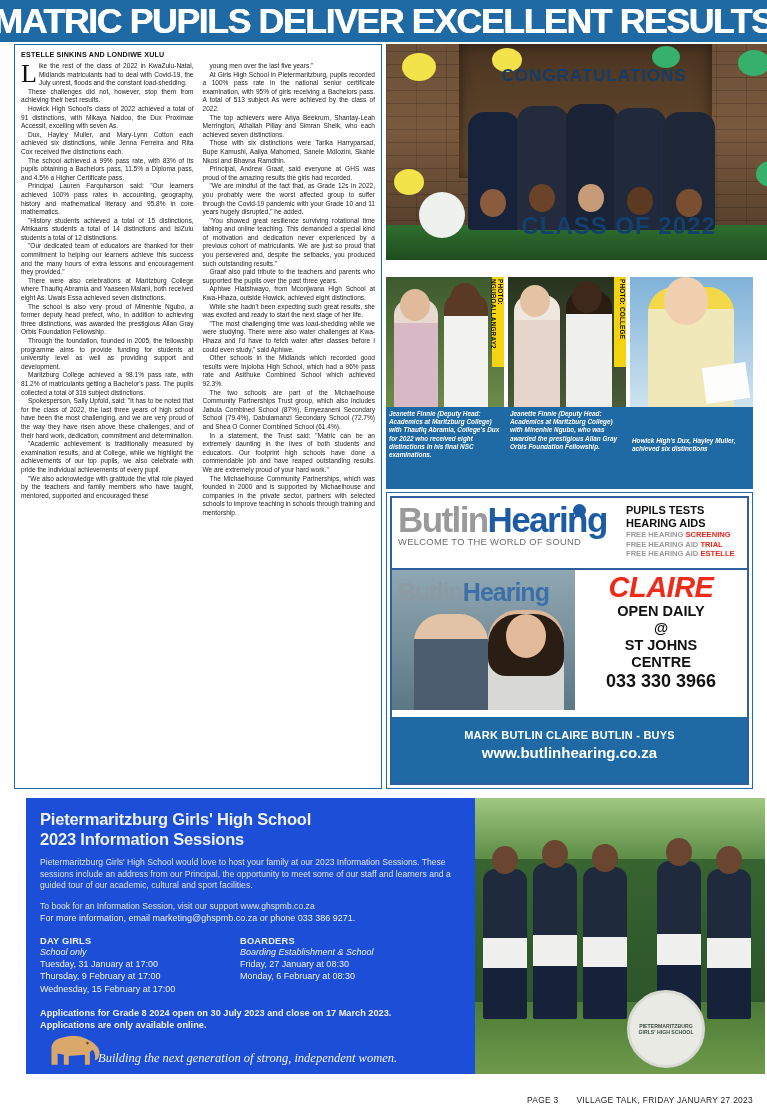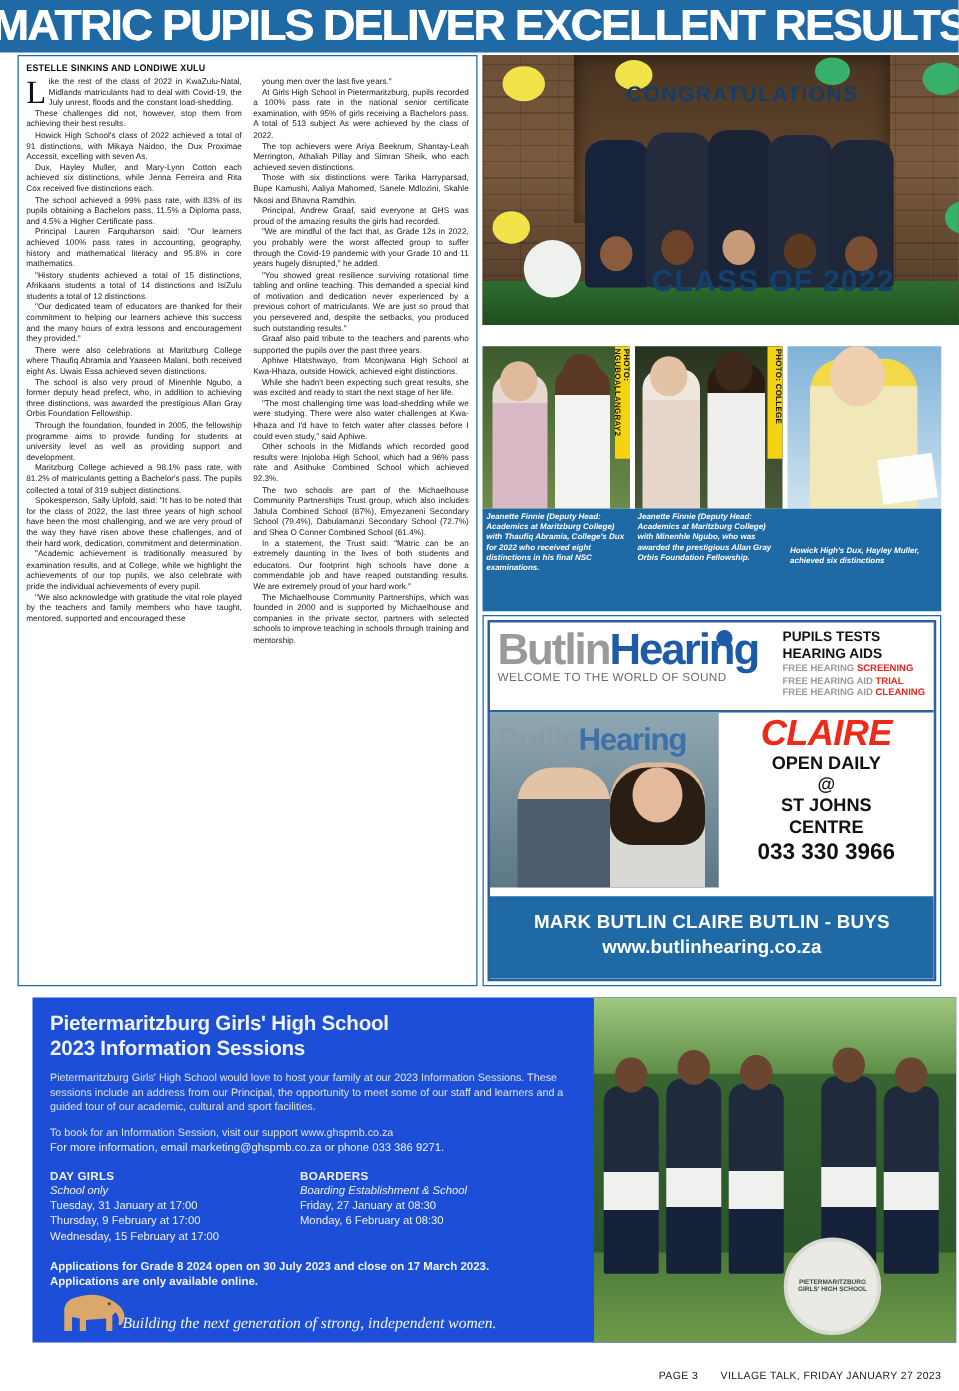--- a/index.html
+++ b/index.html
@@ -172,21 +172,21 @@
                     background:#2a1d14; border-radius: 30px 30px 18px 18px; }
   .bh-photo .face2 { position:absolute; left:114px; bottom:52px; width:40px; height:44px;
                     background:#e3bb9c; border-radius:50%; }
   .bh-right { flex:1; text-align:center; padding-top: 2px; }
   .bh-claire { font-size: 29px; font-weight:700; font-style:italic; color:#ee2a1b;
                letter-spacing:-0.5px; line-height:31px; }
   .bh-line { font-size: 14.5px; font-weight:700; color:#111; line-height:17px; }
   .bh-phone { font-size: 18px; font-weight:700; color:#111; line-height:20px; }
   .bh-foot { position:absolute; left:0; bottom:0; width:100%; height: 66px;
              background:#1f6aa5; color:#fff; text-align:center; padding-top: 12px; }
-  .bh-foot .l1 { font-size: 15px; font-weight:700; letter-spacing: .2px; }
+  .bh-foot .l1 { font-size: 11px; font-weight:700; letter-spacing: .2px; }
   .bh-foot .l2 { font-size: 15px; font-weight:700; margin-top: 3px; }
 
   
   .ghs {
     position: absolute; left: 26px; top: 798px; width: 739px; height: 276px;
     background: #1d4ed8; overflow:hidden;
   }
   .ghs-text { position:absolute; left: 14px; top: 12px; width: 430px; color:#eef2ef; }
   .ghs-h { font-size: 16.5px; font-weight:700; line-height: 19.5px; letter-spacing:-0.2px; }
   .ghs-p { font-size: 8.6px; line-height: 11.6px; margin-top: 8px; color:#dde5e0; }
@@ -335,21 +335,21 @@
         <div class="bh-logo">
           <div class="bh-word"><span class="bh-butlin">Butlin</span><span class="bh-hearing">Hearing</span></div>
           <div class="bh-dot"></div>
           <div class="bh-tag">WELCOME TO THE WORLD OF SOUND</div>
         </div>
         <div class="bh-serv">
           <div class="big">PUPILS TESTS</div>
           <div class="big">HEARING AIDS</div>
           <div class="sm"><span>FREE HEARING </span><span class="hl">SCREENING</span></div>
           <div class="sm"><span>FREE HEARING AID </span><span class="hl">TRIAL</span></div>
-          <div class="sm"><span>FREE HEARING AID </span><span class="hl">CLEANING</span></div>
+          <div class="sm"><span>FREE HEARING AID </span><span class="hl">ESTELLE</span></div>
         </div>
       </div>
       <div class="bh-body">
         <div class="bh-photo">
           <div class="signtxt"><span>Butlin</span><span class="b2">Hearing</span></div>
           <div class="sub">WELCOME TO THE WORLD OF SOUND</div>
           <div class="man"></div>
           <div class="woman"></div>
           <div class="hair"></div>
           <div class="face2"></div>

